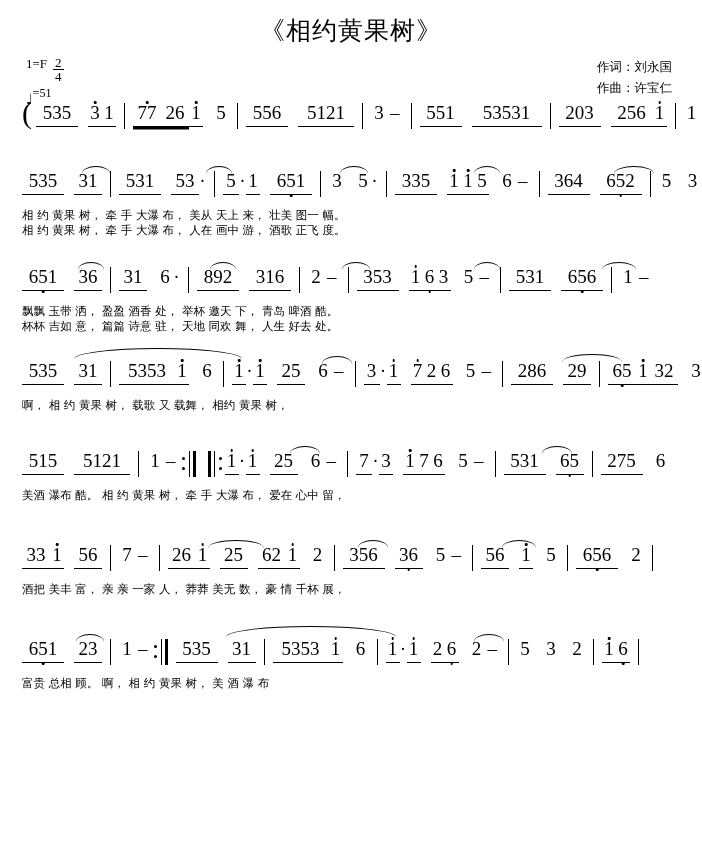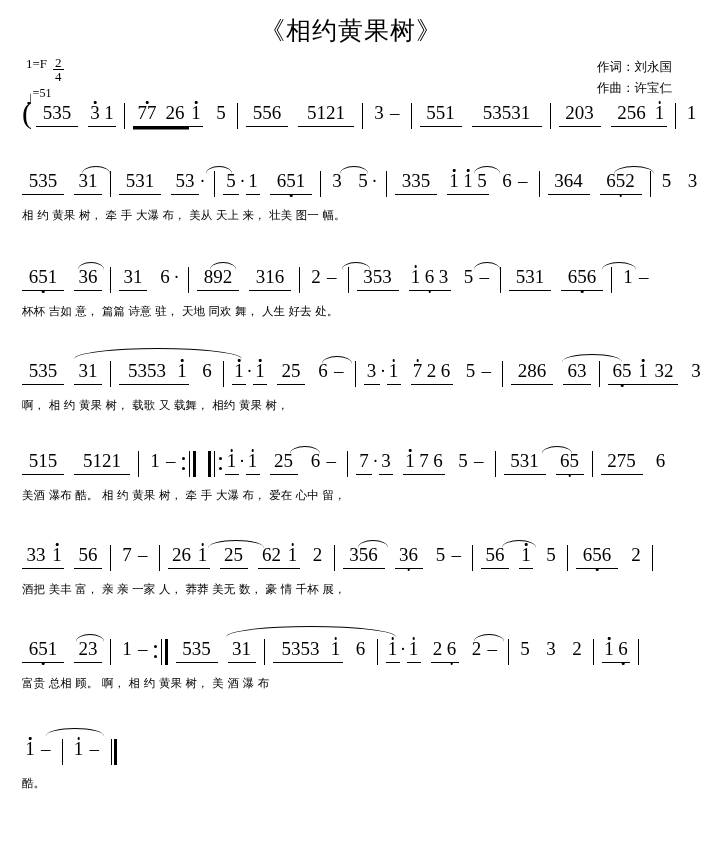--- a/index.html
+++ b/index.html
@@ -327,20 +327,21 @@
       <span class="sp"></span><span class="note u1 dotup" style="width:14px">1</span><span class="note u1 dotup" style="width:14px">1</span><span class="note u1" style="width:14px">5</span>
       <span class="sp"></span><span class="note" style="width:16px">6</span><span class="dash">–</span>
       <span class="bar"></span>
       <span class="note u1" style="width:42px">364</span>
       <span class="sp"></span><span class="note u1 dotdn" style="width:42px">652</span>
       <span class="bar"></span>
       <span class="note" style="width:16px">5</span>
       <span class="sp"></span><span class="note" style="width:16px">3</span><span class="dotafter">·</span>
     </div>
     <div class="lyricline">相 约 黄果 树， 牵 手 大瀑 布， 美从 天上 来， 壮美 图一 幅。</div>
+    <div class="lyricline">相 约 黄果 树， 牵 手 大瀑 布， 人在 画中 游， 酒歌 正飞 度。</div>
   </div>
 
   <div class="system" style="top:264px">
     <div class="notes">
       <span class="slur" style="left:56px; top:-2px; width:26px"></span>
       <span class="slur" style="left:188px; top:-2px; width:26px"></span>
       <span class="slur" style="left:320px; top:-2px; width:28px"></span>
       <span class="slur" style="left:452px; top:-2px; width:26px"></span>
       <span class="slur" style="left:580px; top:-2px; width:34px"></span>
       <span class="note u1 dotdn" style="width:42px">651</span>
@@ -356,20 +357,21 @@
       <span class="bar"></span>
       <span class="note u1" style="width:42px">353</span>
       <span class="sp"></span><span class="note u1 dotup" style="width:14px">1</span><span class="note u1 dotdn" style="width:14px">6</span><span class="note u1" style="width:14px">3</span>
       <span class="sp"></span><span class="note" style="width:16px">5</span><span class="dash">–</span>
       <span class="bar"></span>
       <span class="note u1" style="width:42px">531</span>
       <span class="sp"></span><span class="note u1 dotdn" style="width:42px">656</span>
       <span class="bar"></span>
       <span class="note" style="width:16px">1</span><span class="dash">–</span>
     </div>
+    <div class="lyricline">飘飘 玉带 洒， 盈盈 酒香 处， 举杯 邀天 下， 青岛 啤酒 酷。</div>
     <div class="lyricline">杯杯 吉如 意， 篇篇 诗意 驻， 天地 同欢 舞， 人生 好去 处。</div>
   </div>
 
   <div class="system" style="top:358px">
     <div class="notes">
       <span class="slur big" style="left:52px; top:-10px; width:168px"></span>
       <span class="slur" style="left:300px; top:-2px; width:30px"></span>
       <span class="slur" style="left:540px; top:-4px; width:60px"></span>
       <span class="note u1" style="width:42px">535</span>
       <span class="sp"></span><span class="note u1" style="width:28px">31</span>
@@ -379,21 +381,21 @@
       <span class="bar"></span>
       <span class="note u1 dotup" style="width:14px">1</span><span class="dotafter">·</span><span class="note u1 dotup" style="width:14px">1</span>
       <span class="sp"></span><span class="note u1" style="width:28px">25</span>
       <span class="sp"></span><span class="note" style="width:16px">6</span><span class="dash">–</span>
       <span class="bar"></span>
       <span class="note u1" style="width:16px">3</span><span class="dotafter">·</span><span class="note u1 dotup" style="width:14px">1</span>
       <span class="sp"></span><span class="note u1 dotup" style="width:14px">7</span><span class="note u1" style="width:14px">2</span><span class="note u1" style="width:14px">6</span>
       <span class="sp"></span><span class="note" style="width:16px">5</span><span class="dash">–</span>
       <span class="bar"></span>
       <span class="note u1" style="width:42px">286</span>
-      <span class="sp"></span><span class="note u1" style="width:28px">63</span>
+      <span class="sp"></span><span class="note u1" style="width:28px">29</span>
       <span class="bar"></span>
       <span class="note u1 dotdn" style="width:28px">65</span><span class="note u1 dotup" style="width:14px">1</span><span class="note u1" style="width:28px">32</span>
       <span class="sp"></span><span class="note" style="width:16px">3</span>
     </div>
     <div class="lyricline">啊， 相 约 黄果 树， 载歌 又 载舞， 相约 黄果 树，</div>
   </div>
 
   <div class="system" style="top:448px">
     <div class="notes">
       <span class="slur" style="left:268px; top:-2px; width:30px"></span>
@@ -483,25 +485,15 @@
       <span class="note" style="width:16px">5</span>
       <span class="sp"></span><span class="note" style="width:16px">3</span>
       <span class="sp"></span><span class="note" style="width:16px">2</span>
       <span class="bar"></span>
       <span class="note u1 dotup" style="width:14px">1</span><span class="note u1 dotdn" style="width:14px">6</span>
       <span class="bar"></span>
     </div>
     <div class="lyricline">富贵 总相 顾。 啊， 相 约 黄果 树， 美 酒 瀑 布</div>
   </div>
 
-  <div class="system" style="top:736px">
-    <div class="notes">
-      <span class="slur" style="left:24px; top:-8px; width:58px"></span>
-      <span class="note dotup" style="width:16px">1</span><span class="dash">–</span>
-      <span class="bar"></span>
-      <span class="note dotup" style="width:16px">1</span><span class="dash">–</span>
-      <span class="endbar"></span>
-    </div>
-    <div class="lyricline">酷。</div>
-  </div>
 
 
 </div>
 
 </body></html>

